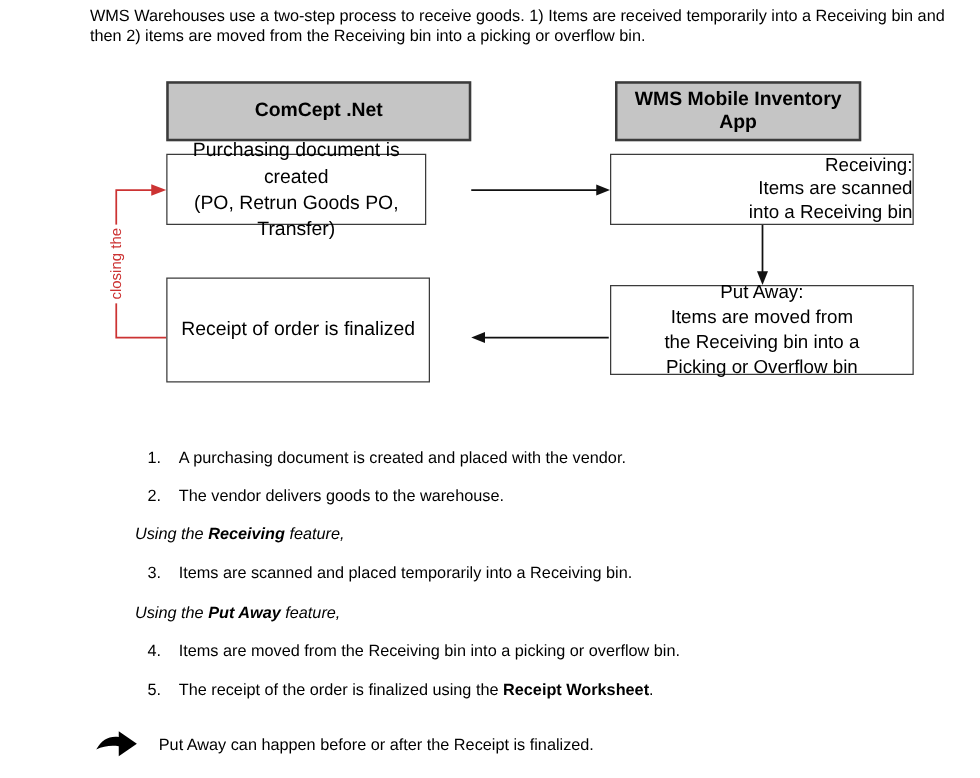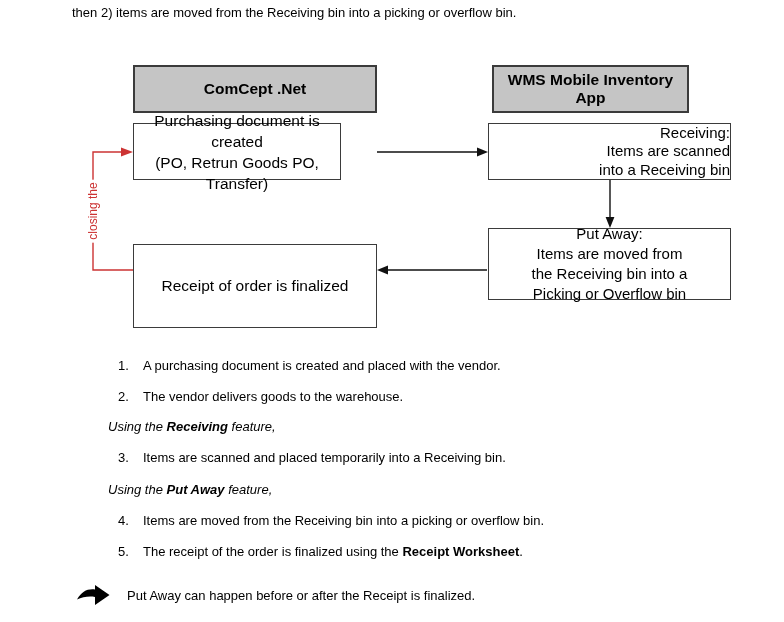--- a/index.html
+++ b/index.html
@@ -14,40 +14,41 @@
   
   .fbox{
     box-sizing:border-box;display:flex;flex-direction:column;align-items:center;justify-content:center;
     text-align:center;background:#ffffff;border:1.5px solid #3b3b3b;font-size:15.5px;
   }
   .fbox.header{background:#c5c5c5;border:2px solid #3b3b3b;font-weight:bold;}
   .hdr-left{left:133px;top:65px;width:244px;height:48px;}
   .hdr-right{left:492px;top:65px;width:197px;height:48px;}
   .box-purchasing{left:133px;top:123px;width:208px;height:57px;line-height:21px;}
   .box-receiving{left:488px;top:123px;width:243px;height:57px;line-height:18.5px;font-size:15px;align-items:flex-end;}
-  .box-receipt{left:133px;top:244px;width:244px;height:84px;line-height:22px;}
+  .box-receipt{left:133px;top:222px;width:211px;height:84px;line-height:22px;}
   .box-putaway{left:488px;top:228px;width:243px;height:72px;line-height:20px;font-size:15px;}
   .flow-svg{left:0;top:0;pointer-events:none;}
   .red-label{
     left:93px;top:211px;transform:translate(-50%,-50%) rotate(-90deg);
     color:#cc3333;font-size:12px;background:#ffffff;padding:0 3px;white-space:nowrap;
   }
   
   .step{left:118px;font-size:13px;line-height:16px;white-space:nowrap;}
   .step .num{display:inline-block;width:25px;}
   .note{left:108px;font-size:13px;line-height:16px;font-style:italic;white-space:nowrap;}
   .note b{font-weight:bold;}
   
   .foot-icon{left:76px;top:584px;}
   .foot-text{left:127px;top:588px;font-size:13px;line-height:16px;white-space:nowrap;}
 </style>
 </head>
 <body>
 
 <div class="abs intro">
+  <div>WMS Warehouses use a two-step process to receive goods. 1) Items are received temporarily into a Receiving bin and</div>
   <div>then 2) items are moved from the Receiving bin into a picking or overflow bin.</div>
 </div>
 
 <svg class="abs flow-svg" width="784" height="340" viewBox="0 0 784 340">
 
   <g>
     <line x1="377" y1="152" x2="479" y2="152" stroke="#111111" stroke-width="1.4"></line>
     <polygon points="488,152 477,147.6 477,156.4" fill="#111111"></polygon>
   </g>
 

